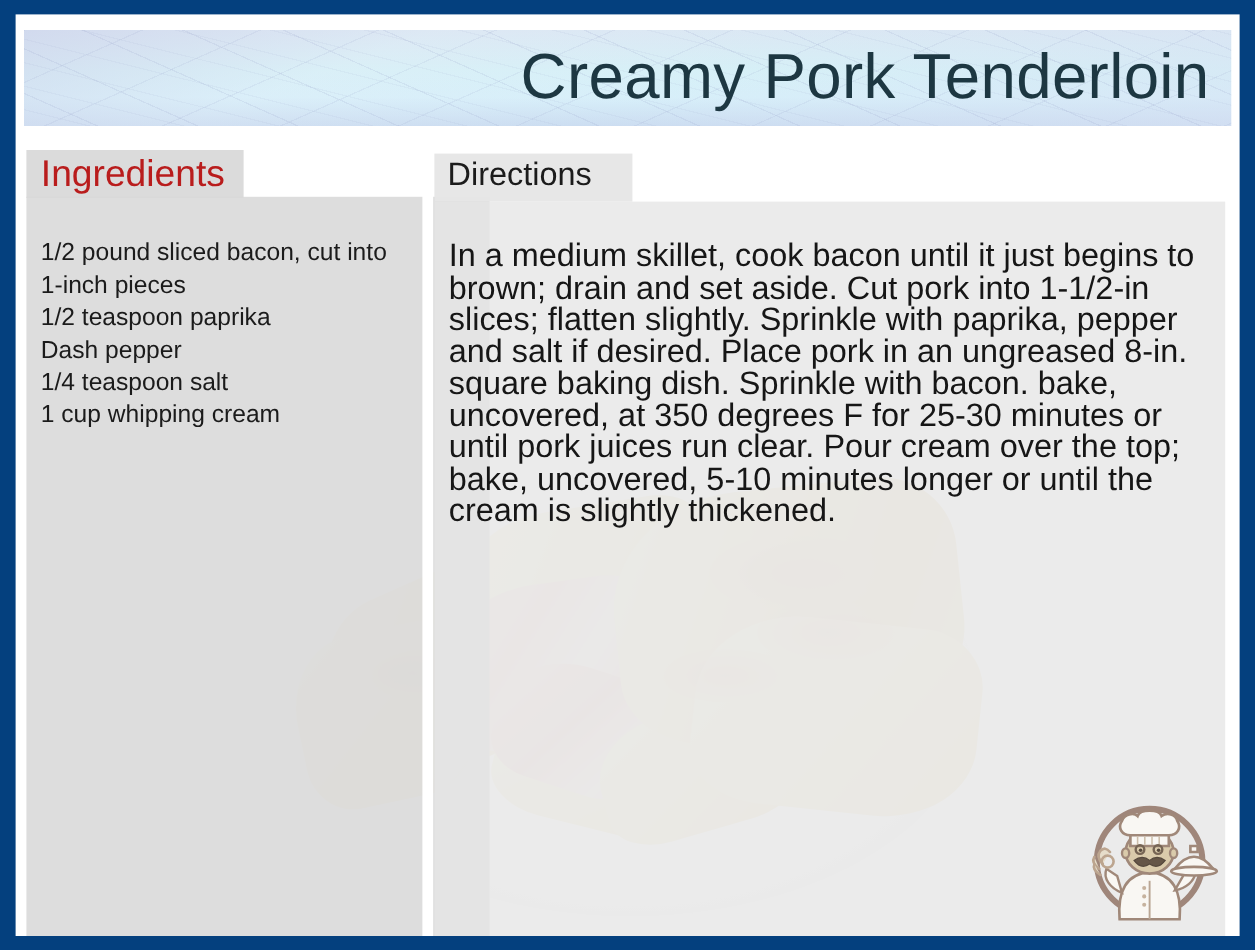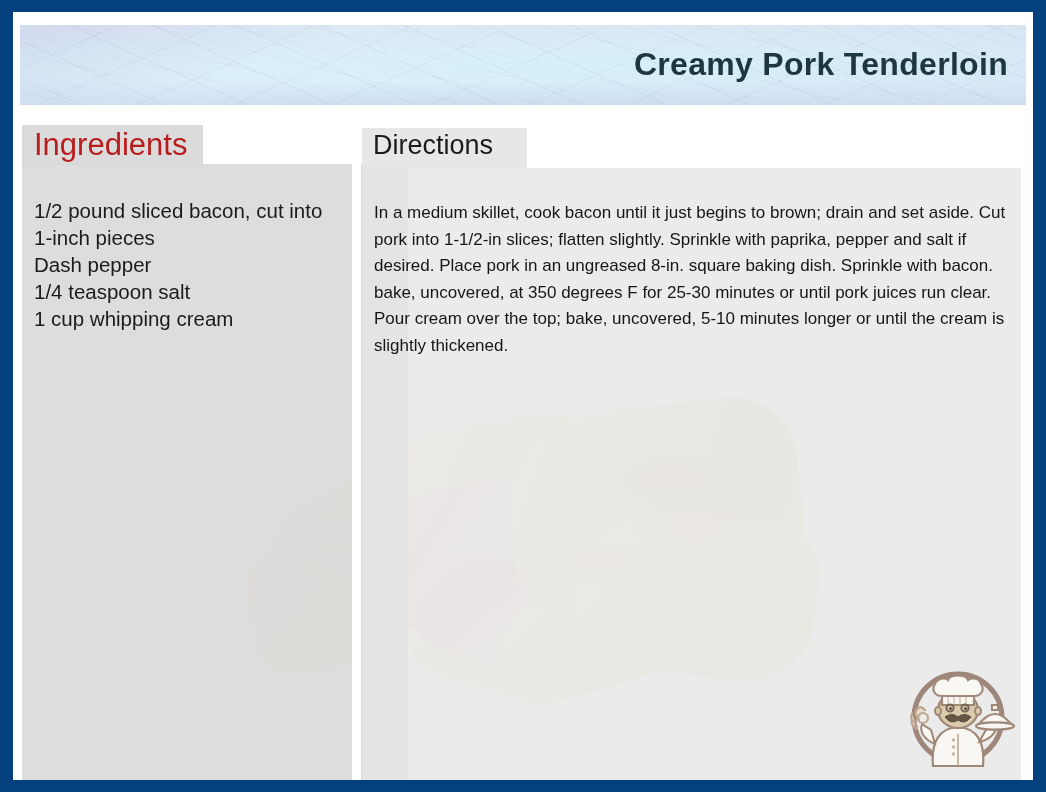--- a/index.html
+++ b/index.html
@@ -56,22 +56,22 @@
       repeating-linear-gradient(24deg, rgba(150,160,200,0.16) 0px, rgba(150,160,200,0.16) 1px, rgba(255,255,255,0) 1px, rgba(255,255,255,0) 34px),
       repeating-linear-gradient(-24deg, rgba(150,160,200,0.13) 0px, rgba(150,160,200,0.13) 1px, rgba(255,255,255,0) 1px, rgba(255,255,255,0) 40px),
       repeating-linear-gradient(14deg, rgba(160,170,205,0.10) 0px, rgba(160,170,205,0.10) 1px, rgba(255,255,255,0) 1px, rgba(255,255,255,0) 19px);
     pointer-events: none;
   }
   #banner-title {
     position: absolute;
     right: 18px;
     top: 50%;
     transform: translateY(-52%);
-    font-size: 32px;
-    font-weight: 700;
+    font-size: 53px;
+    font-weight: 400;
     letter-spacing: 0.3px;
     color: #1d3742;
     white-space: nowrap;
   }
 
   
   #photo {
     position: absolute;
     left: 182px;
     top: 370px;
@@ -211,21 +211,21 @@
     width: 659px;
     height: 612px;
     background: rgba(230,230,230,0.80);
     z-index: 3;
   }
   #directions-text {
     position: absolute;
     left: 12px;
     top: 32px;
     width: 637px;
-    font-size: 17px;
+    font-size: 27px;
     line-height: 26.5px;
     color: #161616;
     text-align: left;
   }
 
   
   #chef-logo {
     position: absolute;
     right: 12px;
     bottom: 6px;
@@ -263,20 +263,21 @@
       <div class="sear sear-3"></div>
       <div class="sear sear-4"></div>
     </div>
 
     <div id="ingredients-tab">
       <span>Ingredients</span>
     </div>
     <div id="ingredients-panel">
       <div id="ingredients-list">
           <div class="ing">1/2 pound sliced bacon, cut into 1-inch pieces</div>
+          <div class="ing">1/2 teaspoon paprika</div>
           <div class="ing">Dash pepper</div>
           <div class="ing">1/4 teaspoon salt</div>
           <div class="ing">1 cup whipping cream</div>
         </div>
     </div>
 
     <div id="gap"></div>
 
     <div id="directions-tab">
       <span>Directions</span>

